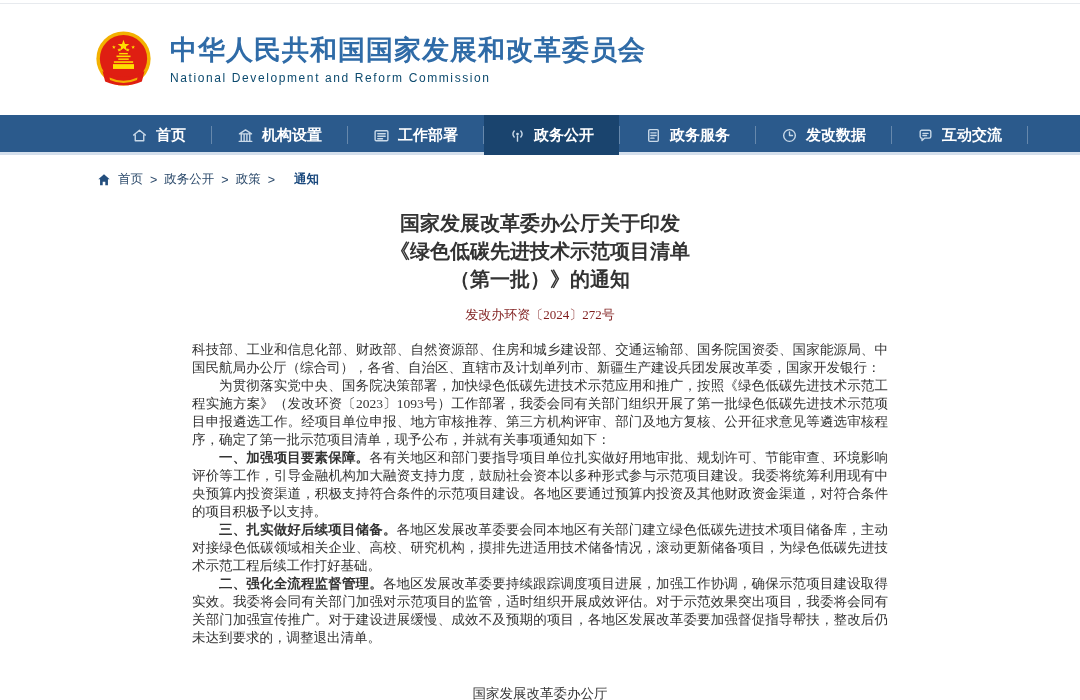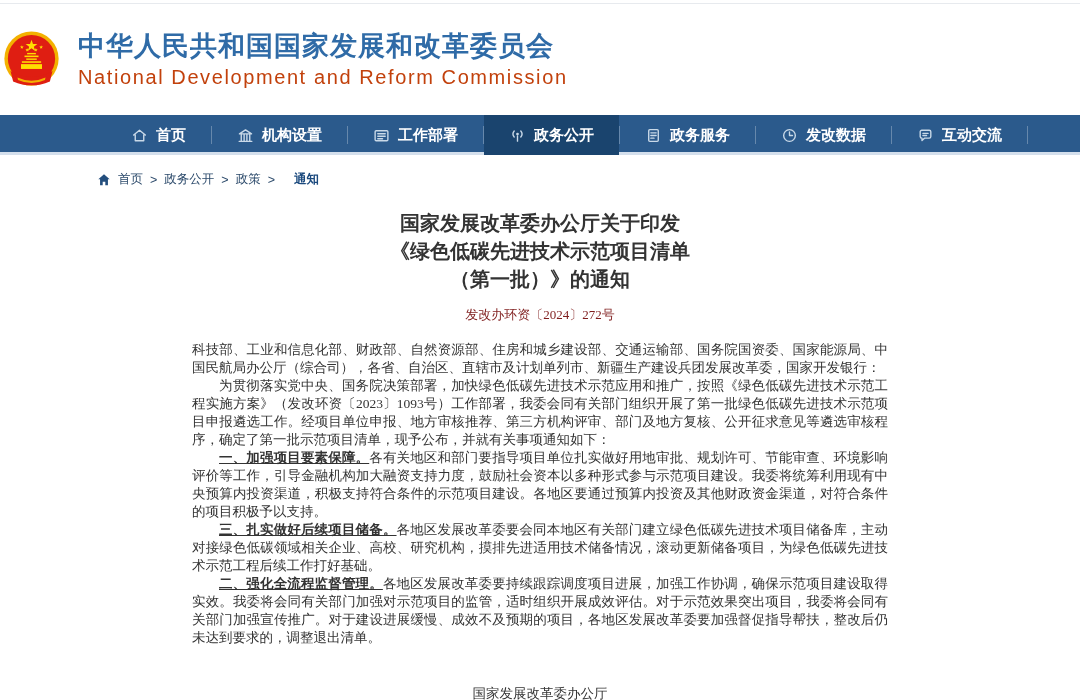--- a/index.html
+++ b/index.html
@@ -2,25 +2,25 @@
 <html lang="zh"><head>
 <meta charset="utf-8">
 <style>
   * { margin:0; padding:0; box-sizing:border-box; }
   html,body { width:1080px; height:700px; background:#fff; overflow:hidden;
     font-family:"Liberation Sans","DejaVu Sans",sans-serif; }
   .page { width:1080px; height:700px; background:#fff; position:relative; }
   .top-line { height:4px; border-bottom:1px solid #e7eaee; background:#fff; }
 
   
-  .site-header { height:111px; display:flex; align-items:center; background:#fff; }
+  .site-header { height:111px; display:flex; align-items:center; padding-left:92px; background:#fff; }
   .brand { display:flex; align-items:center; gap:15px; }
   .emblem { width:63px; height:63px; display:block; }
   .brand-cn { font-size:27px; font-weight:bold; color:#2F6BA7; letter-spacing:1px; line-height:1.25; }
-  .brand-en { font-size:20px; color:#c2410c; letter-spacing:1.6px; margin-top:3px; }
+  .brand-en { font-size:12px; color:#0c4a6e; letter-spacing:1.6px; margin-top:3px; }
 
   
   .main-nav { height:40px; background:#2B5A8C; border-bottom:3px solid #d4dfec; }
   .nav-inner { display:flex; align-items:center; height:40px; margin-left:106px; }
   .nav-item { display:flex; align-items:center; justify-content:center; gap:8px; height:40px;
     padding:0 25px; color:#fff; font-size:15px; font-weight:bold; text-decoration:none; cursor:pointer; }
   .nav-item.active { background:#1A446E; }
   .nav-icon { display:flex; align-items:center; }
   .nav-icon svg { width:17px; height:17px; stroke:#C9D9E8; fill:none; stroke-width:1.3; stroke-linecap:round; stroke-linejoin:round; }
   .nav-sep { width:1px; height:18px; background:rgba(255,255,255,.28); }
@@ -36,21 +36,21 @@
   
   .doc { width:696px; margin:0 auto; }
   .doc-title { font-size:20px; line-height:28px; text-align:center; color:#333;
     font-weight:bold; margin-top:13px; }
   .doc-number { text-align:center; font-size:13px; color:#7f1d1d; margin-top:13px;
     font-family:"Liberation Serif","DejaVu Serif",serif; }
   .doc-content { margin-top:17px; font-size:13.5px; line-height:18px; color:#333;
     text-align:justify; font-family:"Liberation Serif","DejaVu Serif",serif; }
   .doc-content p { margin:0; }
   .doc-content p.indent { text-indent:2em; }
-  .para-head { font-weight:bold; font-family:"Liberation Sans","DejaVu Sans",sans-serif;text-decoration:underline; }
+  .para-head { font-weight:bold; font-family:"Liberation Sans","DejaVu Sans",sans-serif; }
   .signature { text-align:center; font-size:13.5px; color:#333; margin-top:38px;
     font-family:"Liberation Serif","DejaVu Serif",serif; }
   .sign-date { text-align:center; font-size:13.5px; color:#333; margin-top:6px;
     font-family:"Liberation Serif","DejaVu Serif",serif; }
 </style>
 </head>
 <body>
 
 <div class="page">
   <div class="top-line"></div>

